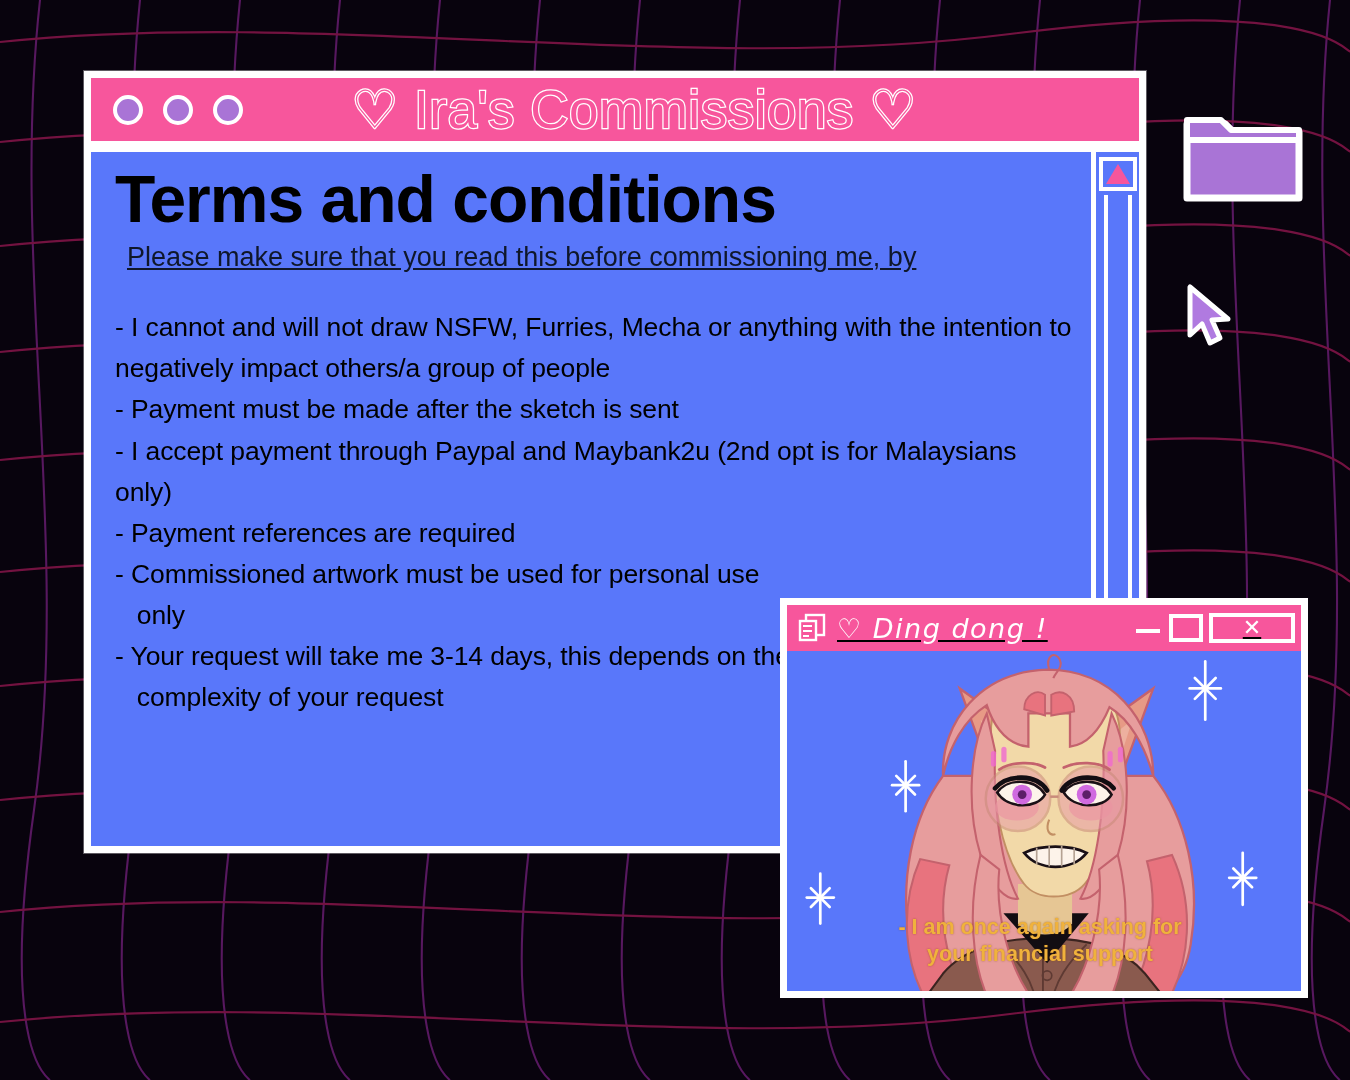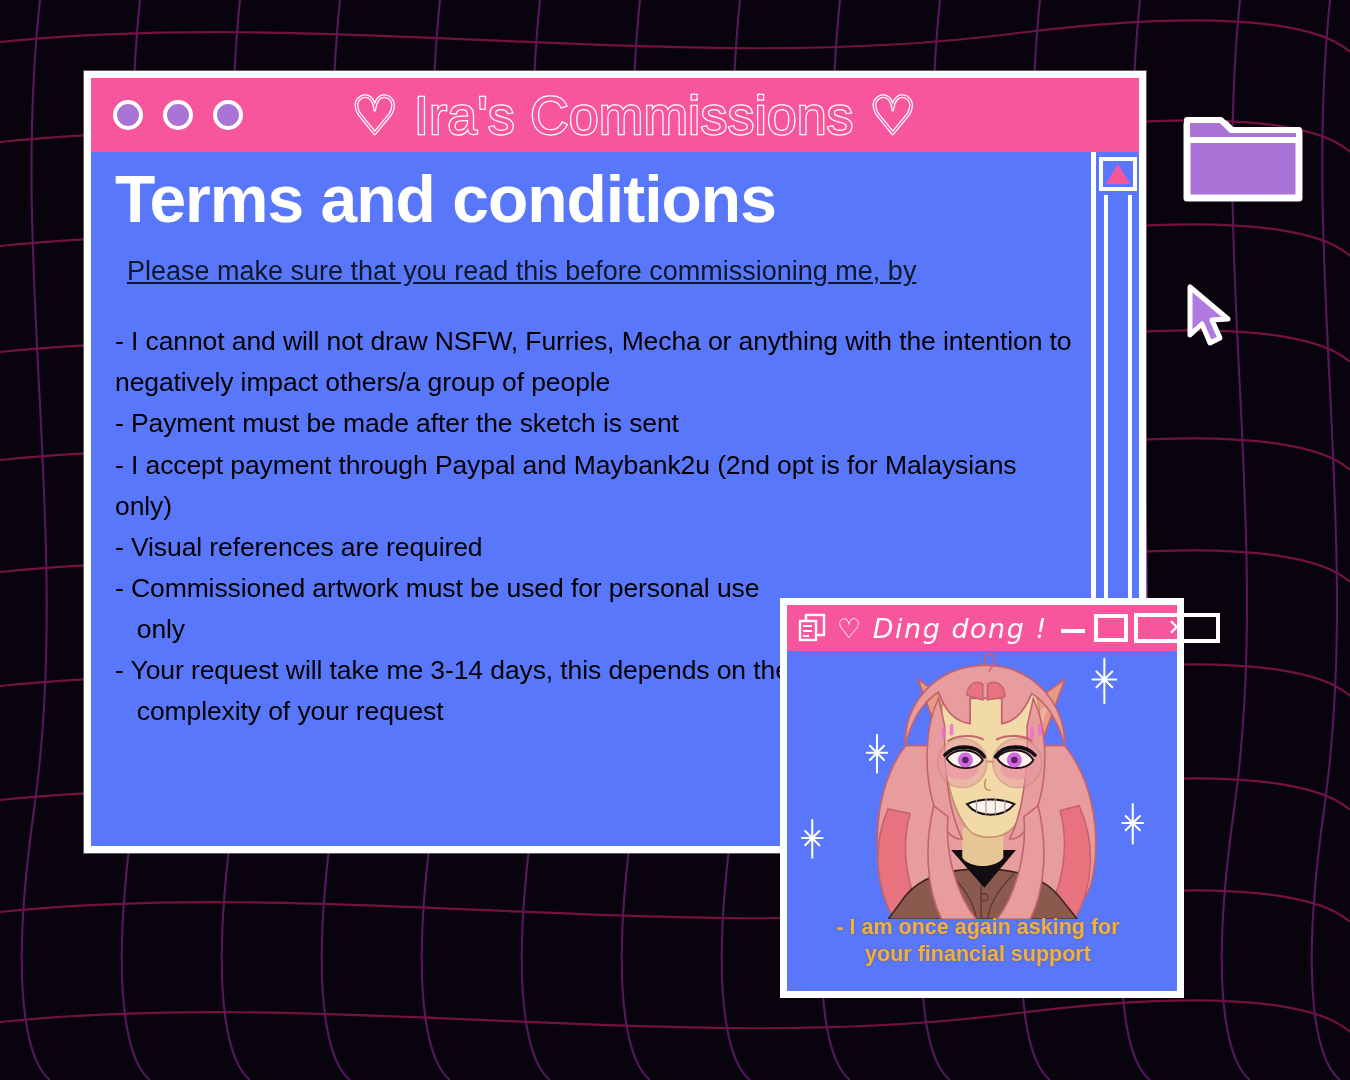--- a/index.html
+++ b/index.html
@@ -13,21 +13,21 @@
   #backdrop{ position:absolute; inset:0; background:#08030d; z-index:0; }
   #backdrop svg{ display:block; width:1350px; height:1080px; }
 
   
   #main-window{
     position:absolute; left:84px; top:71px; width:1062px; height:782px;
     background:#ffffff; border:7px solid #ffffff; z-index:10;
     box-shadow:0 0 0 1px rgba(255,255,255,.35);
   }
   #main-titlebar{
-    height:74px; background:#f7569c; display:flex; align-items:center;
+    height:63px; background:#f7569c; display:flex; align-items:center;
     padding:0 22px; position:relative;
   }
   .dotgroup{ display:flex; gap:20px; align-items:center; }
   .dot{ width:30px; height:30px; border-radius:50%; background:#a974d6; border:4px solid #ffffff; }
   #main-title-text{
     flex:1; text-align:center; font-size:53px; line-height:1;
     font-weight:400; color:#f7569c;
     -webkit-text-stroke:2.5px #ffffff;
     paint-order:stroke fill;
     letter-spacing:.5px;
@@ -36,22 +36,22 @@
     white-space:nowrap;
   }
 
   #main-body{
     position:absolute; left:0; right:0; top:74px; bottom:0;
     background:#5977fa; display:flex;
   }
   #main-content{ flex:1; padding:14px 18px 0 24px; overflow:hidden; position:relative; }
 
   #page-title{
-    font-size:66px; font-weight:bold; color:#ffffff; letter-spacing:-1px;
-    line-height:1.02; margin-bottom:14px;
+    font-size:66px; font-weight:bold; color:#000000; letter-spacing:-1px;
+    line-height:1.02; 
   }
   .intro-line{
     font-size:27px; color:#0f172a; line-height:1.78; padding-left:12px; font-weight:400;text-decoration:underline;
   }
   #terms-list{ margin-top:26px; }
   .term-item{
     font-size:26.5px; color:#000000; font-weight:400; line-height:1.55;
     letter-spacing:-.1px; white-space:pre-wrap;
   }
 
@@ -64,22 +64,22 @@
     width:38px; height:34px; border:4px solid #ffffff; background:#5977fa;
     display:flex; align-items:center; justify-content:center;
   }
   .tri-up{ width:0;height:0;border-left:12px solid transparent;border-right:12px solid transparent;border-bottom:20px solid #f7569c; }
   #scroll-track{
     flex:1; width:28px; margin-top:4px; border-left:4px solid #ffffff; border-right:4px solid #ffffff; background:#5977fa;
   }
 
   
   #popup-window{
-    position:absolute; left:780px; top:598px; width:404px; height:400px;
-    background:#ffffff; border:7px solid #ffffff; z-index:30;
+    position:absolute; left:780px; top:598px; width:528px; height:400px;
+    background:#ffffff; border:7px solid #ffffff; z-index:30;text-decoration:underline;
   }
   #popup-titlebar{
     height:46px; background:#f7569c; display:flex; align-items:center; padding:0 6px 0 10px; gap:10px;
   }
   #popup-doc-icon{ width:30px; height:30px; flex:0 0 auto; }
   #popup-title-text{
     color:#ffffff; font-size:27px; font-family:"DejaVu Sans", sans-serif;
     font-style:italic; letter-spacing:1.5px; white-space:nowrap; flex:1;
   }
   .win-ctrls{ display:flex; align-items:center; gap:6px; }
@@ -160,21 +160,21 @@
     <div id="main-content">
       <h1 id="page-title">Terms and conditions</h1>
 
       <div class="intro-line">Please make sure that you read this before commissioning me, by</div>
 
       <div id="terms-list">
         <div class="term-item">- I cannot and will not draw NSFW, Furries, Mecha or anything with the intention to
 negatively impact others/a group of people</div>
         <div class="term-item">- Payment must be made after the sketch is sent</div>
         <div class="term-item">- I accept payment through Paypal and Maybank2u (2nd opt is for Malaysians only)</div>
-        <div class="term-item">- Visual references are required</div>
+        <div class="term-item">- Payment references are required</div>
         <div class="term-item">- Commissioned artwork must be used for personal use
    only</div>
         <div class="term-item">- Your request will take me 3-14 days, this depends on the
    complexity of your request</div>
       </div>
     </div>
 
     <div id="main-scrollbar">
       <div id="scroll-up-btn">
         <span class="tri-up"></span>

